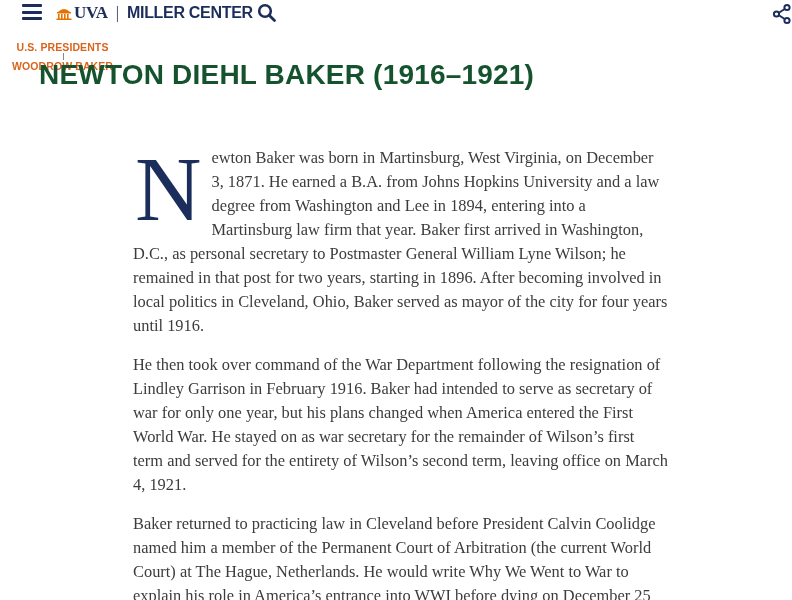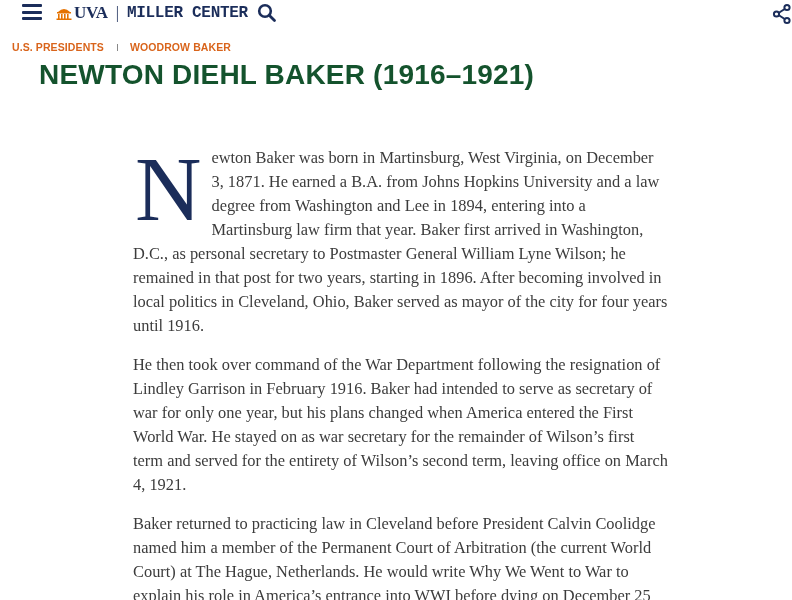--- a/index.html
+++ b/index.html
@@ -10,25 +10,25 @@
     .hamburger { position: absolute; left: 11px; top: 4px; width: 20px; height: 16px; cursor: pointer; }
     .hamburger span { display: block; position: absolute; left: 0; width: 20px; height: 3px; background: #1b2d5a; border-radius: 1px; }
     .hamburger span:nth-child(1) { top: 0; }
     .hamburger span:nth-child(2) { top: 6.5px; }
     .hamburger span:nth-child(3) { top: 13px; }
 
     .logo { position: absolute; left: 45px; top: 3px; height: 20px; display: flex; align-items: center; cursor: pointer; }
     .rotunda { width: 16px; height: 14px; margin-right: 2px; }
     .logo-uva { font-family: "Liberation Serif", serif; font-weight: bold; font-size: 17px; color: #1b2d5a; letter-spacing: -0.3px; }
     .logo-sep { font-family: "Liberation Serif", serif; font-size: 16px; color: #1b2d5a; margin: 0 8px; }
-    .logo-mc { font-family: Liberation Mono, monospace; font-weight: bold; font-size: 16px; color: #1b2d5a; letter-spacing: -0.3px; }
+    .logo-mc { font-family: Liberation Sans, sans-serif; font-weight: bold; font-size: 16px; color: #1b2d5a; letter-spacing: -0.3px; }
     .search-btn { position: absolute; left: 246px; top: 3px; width: 20px; height: 20px; cursor: pointer; }
     .share-btn { position: absolute; left: 761px; top: 3px; width: 20px; height: 22px; cursor: pointer; }
 
-    .breadcrumb { position: absolute; left: 12px; top: 41px; display: flex; align-items: center; font-size: 10.5px; font-weight: bold; color: #d9641b; letter-spacing: 0.1px; }
+    .breadcrumb { position: absolute; left: 12px; top: 41px; display: flex; align-items: center; font-size: 10.5px; font-weight: bold; color: #d9641b; letter-spacing: 0.1px; flex-direction: column; }
     .breadcrumb a { color: #d9641b; text-decoration: none; cursor: pointer; }
     .crumb-sep { display: inline-block; width: 1px; height: 7px; background: #888; margin: 0 12px 0 13px; }
 
     .page-title { position: absolute; left: 11px; top: 59px; font-size: 28px; font-weight: bold; color: #14532d; letter-spacing: 0.2px; white-space: nowrap; margin-left: 28px; }
 
     .article { position: absolute; left: 133px; top: 146px; width: 535px; font-family: "Liberation Serif", serif; font-size: 16.4px; line-height: 24px; color: #3c3c3c; }
     .article p { margin-bottom: 15px; }
     .dropcap { float: left; font-family: "Liberation Serif", serif; font-size: 92px; line-height: 70px; color: #1b2d5a; margin: 8px 10px 0 2px; height: 72px; }
   </style>
 </head>

